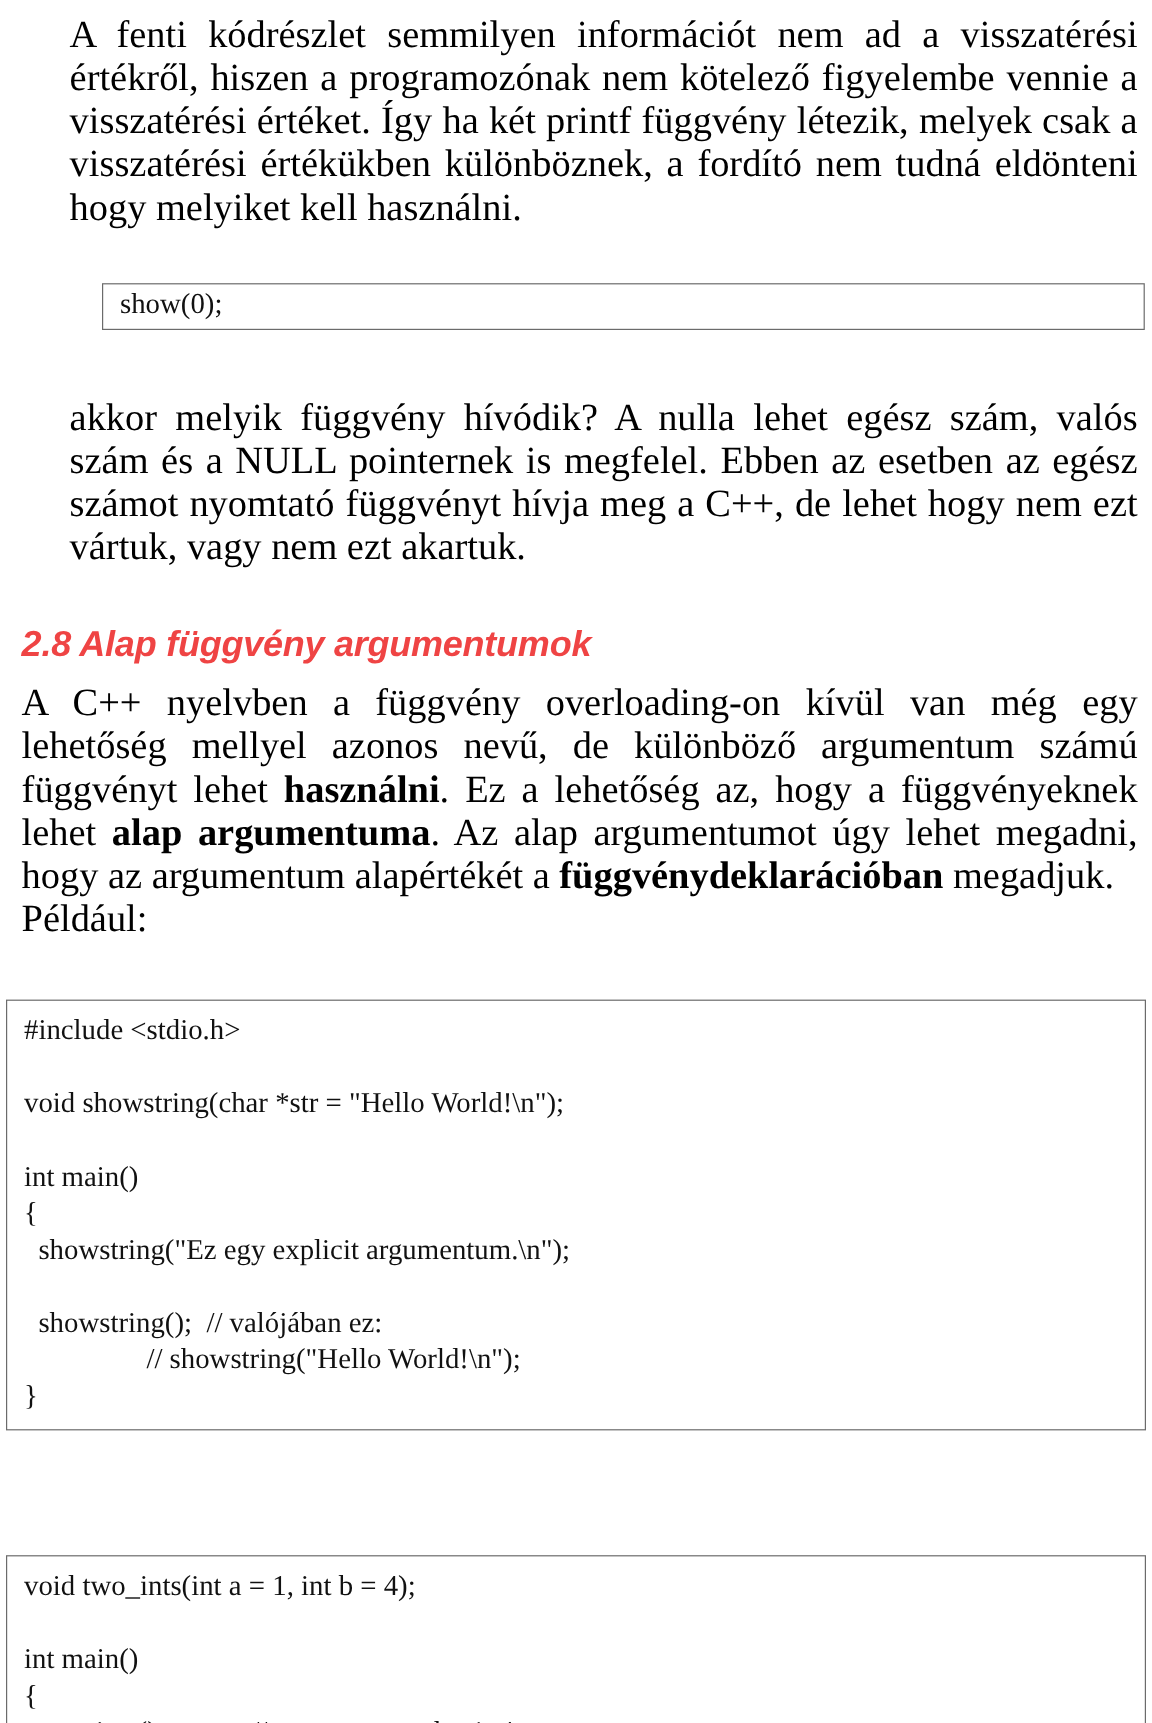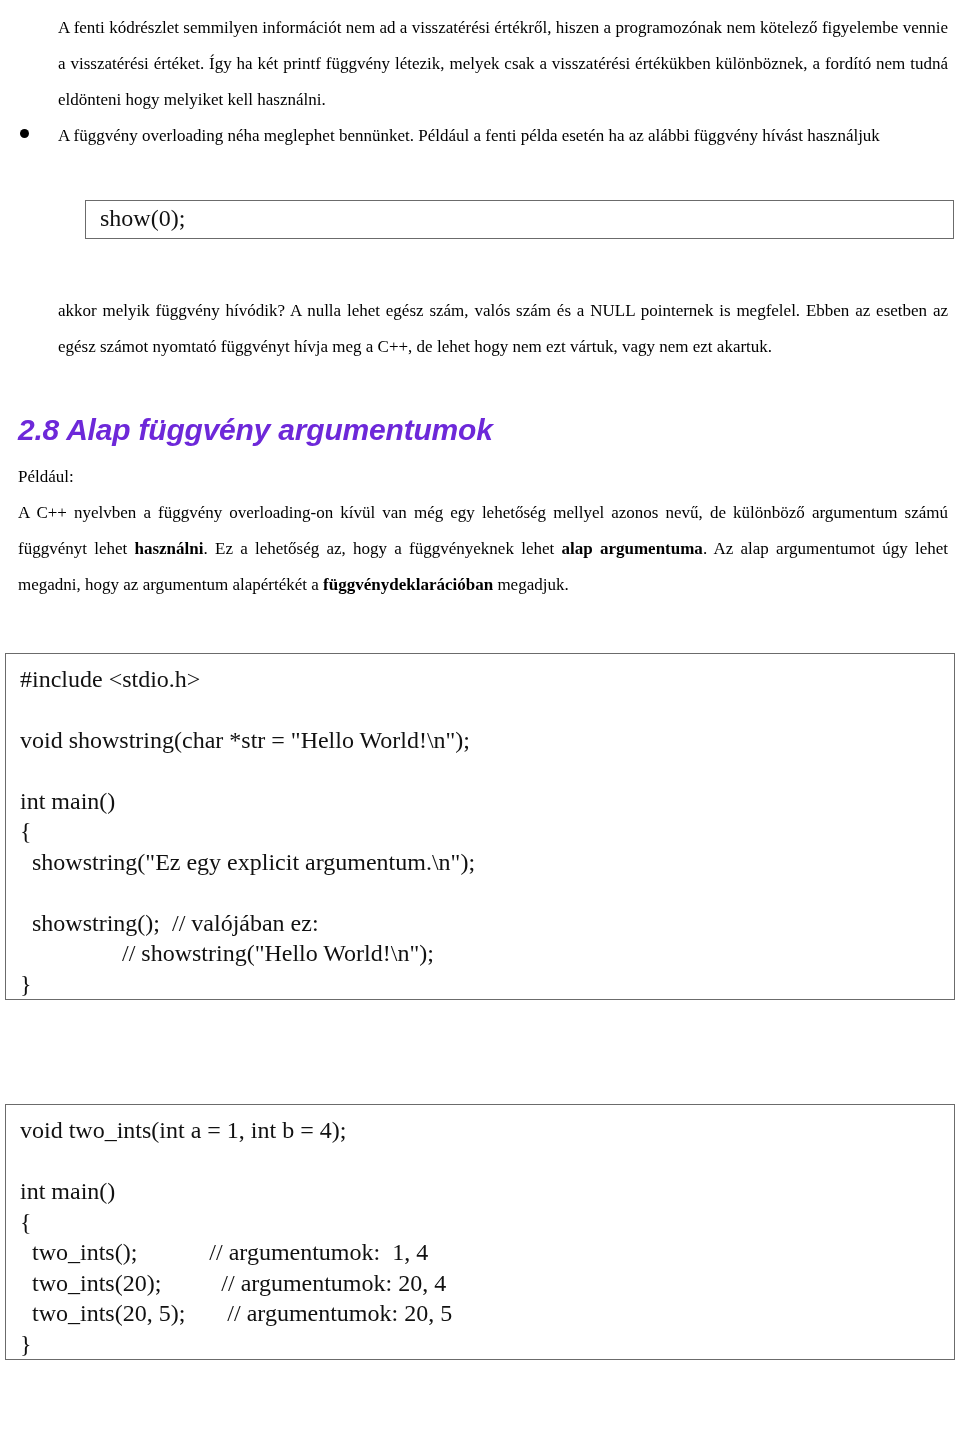--- a/index.html
+++ b/index.html
@@ -19,21 +19,21 @@
   .page {
     position: relative;
     width: 960px;
     height: 1436px;
     box-sizing: border-box;
   }
 
   
   .para {
     font-family: "Liberation Serif", "DejaVu Serif", serif;
-    font-size: 17px;
+    font-size: 32px;
     line-height: 36px;
     text-align: justify;
     text-justify: inter-word;
     color: #000;
   }
 
   .block-indent {
     margin-left: 58px;
     margin-right: 12px;
   }
@@ -66,71 +66,67 @@
     overflow: hidden;
   }
   .codebox.small {
     margin-left: 85px;
     margin-right: 6px;
     padding: 2px 0 4px 14px;
   }
   .codebox.wide {
     margin-left: 5px;
     margin-right: 5px;
-    padding: 10px 0 0 14px;
+    padding: 10px 0 12px 14px;
   }
 
   
   .h2 {
     font-family: "Liberation Sans", "DejaVu Sans", sans-serif;
     font-weight: bold;
     font-style: italic;
     font-size: 30px;
     line-height: 38px;
     letter-spacing: -0.2px;
-    color: #6d28d9;
+    color: #ef4444;
     margin: 0;
   }
 
   b, .bold { font-weight: bold; }
 
   
   .sp-10 { height: 10px; }
   .sp-22 { height: 22px; }
   .sp-26 { height: 26px; }
   .sp-30 { height: 30px; }
   .sp-46 { height: 46px; }
 </style>
 </head>
 <body>
 
 <div class="page">
 
   <div class="sp-10"></div>
   <div class="para block-indent">A fenti kódrészlet semmilyen információt nem ad a visszatérési értékről, hiszen a programozónak nem kötelező figyelembe vennie a visszatérési értéket. Így ha két printf függvény létezik, melyek csak a visszatérési értékükben különböznek, a fordító nem tudná eldönteni hogy melyiket kell használni.</div>
 
-  <div class="bullet-row">
-    <span class="bullet-dot"></span>
-    <div class="para">A függvény overloading néha meglephet bennünket. Például a fenti példa esetén ha az alábbi függvény hívást használjuk</div>
-  </div>
 
   <div class="sp-22"></div>
   <pre class="codebox small">show(0);</pre>
 
   <div class="sp-30"></div>
   <div class="para block-indent">akkor melyik függvény hívódik? A nulla lehet egész szám, valós szám és a NULL pointernek is megfelel. Ebben az esetben az egész számot nyomtató függvényt hívja meg a C++, de lehet hogy nem ezt vártuk, vagy nem ezt akartuk.</div>
 
   <div class="sp-46"></div>
   <h2 class="h2 block-indent" style="margin-left:18px;">2.8 Alap függvény argumentumok</h2>
 
   <div class="sp-10"></div>
-  <div class="para" style="margin-left:18px;text-align:left;">Például:</div>
   <div class="para block-indent" style="margin-left:18px;margin-right:12px;">
     <span>A C++ nyelvben a függvény overloading-on kívül van még egy lehetőség mellyel azonos nevű, de különböző argumentum számú függvényt lehet </span><b>használni</b><span>. Ez a lehetőség az, hogy a függvényeknek lehet </span><b>alap argumentuma</b><span>. Az alap argumentumot úgy lehet megadni, hogy az argumentum alapértékét a </span><b>függvénydeklarációban</b><span> megadjuk.</span>
   </div>
+  <div class="para" style="margin-left:18px;text-align:left;">Például:</div>
 
   <div class="sp-26"></div>
   <pre class="codebox wide">#include &lt;stdio.h&gt;
 
 void showstring(char *str = "Hello World!\n");
 
 int main()
 {
   showstring("Ez egy explicit argumentum.\n");
 

